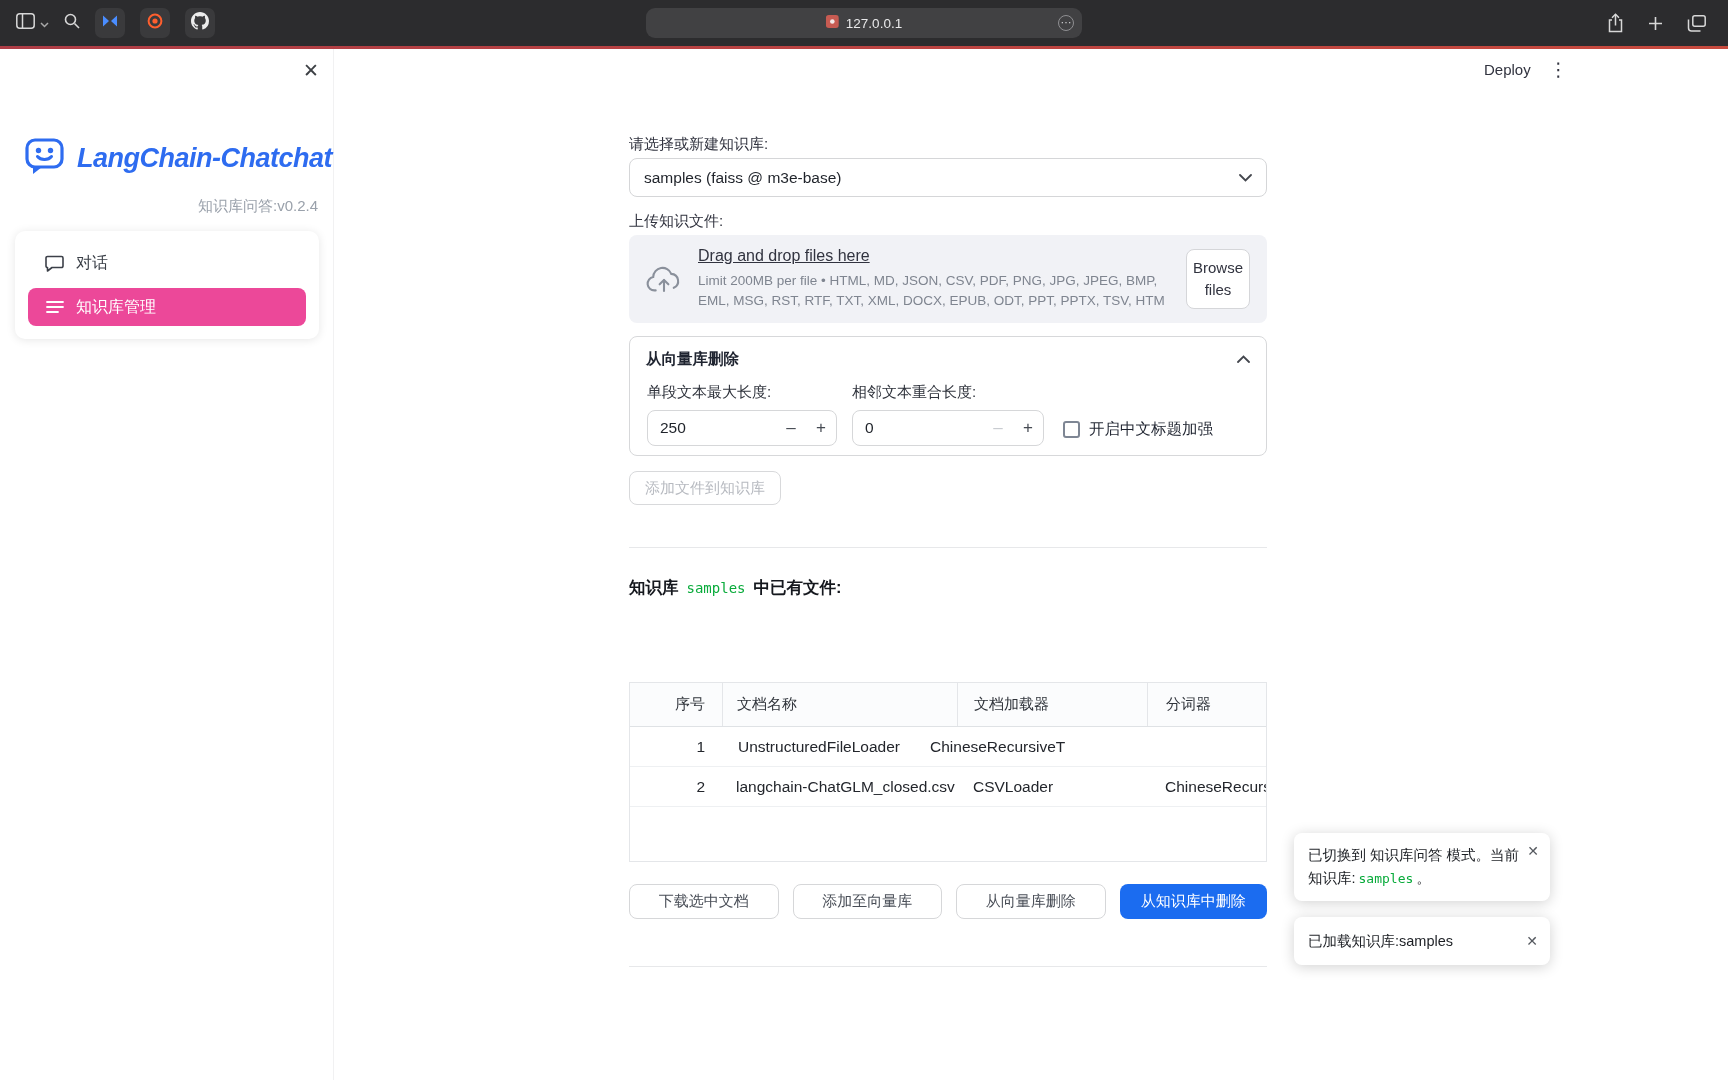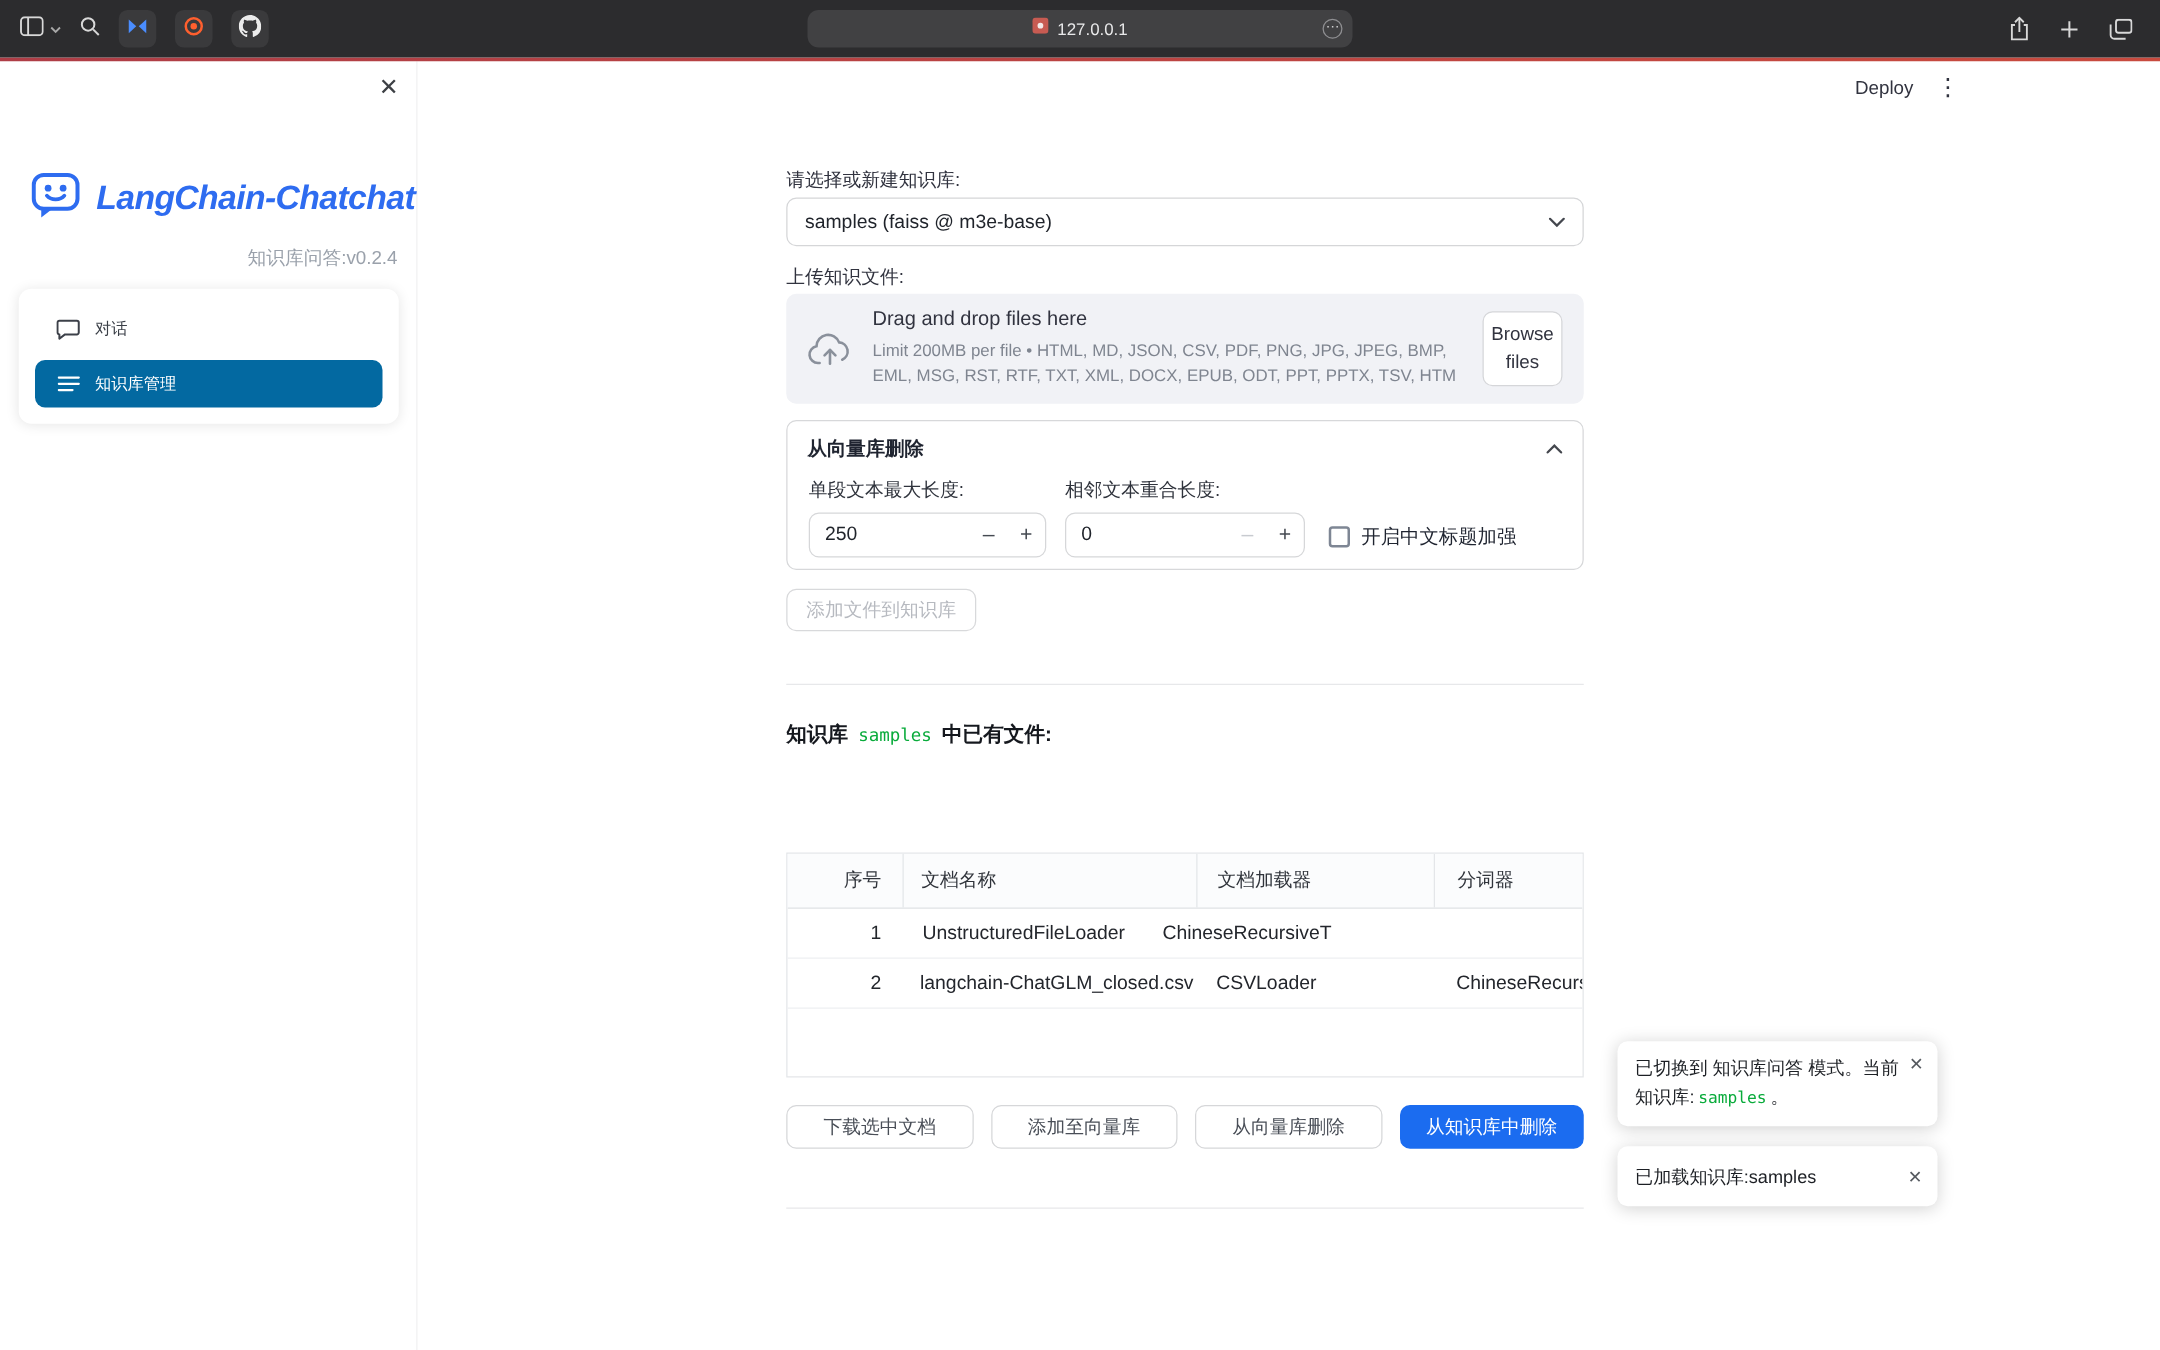--- a/index.html
+++ b/index.html
@@ -21,43 +21,43 @@
 
   .decoration { position:absolute; top:46px; left:0; right:0; height:3px; background:linear-gradient(90deg,#ae3d46,#c84a3e); z-index:39; }
 
   
   .sidebar { position:absolute; top:49px; bottom:0; left:0; width:334px; background:#fff; border-right:1px solid #f1f1f2; z-index:10; }
   .sb-close { position:absolute; top:12px; right:14px; font-size:19px; color:#3d4045; background:none; border:none; cursor:pointer; line-height:1; }
   .brand-row { position:absolute; top:88px; left:25px; display:flex; align-items:center; gap:10px; }
   .brand-text { font-size:27px; font-style:italic; font-weight:700; color:#2e6cf0; letter-spacing:-0.5px; white-space:nowrap; }
   .version { position:absolute; top:148px; right:15px; font-size:15px; color:#9aa1ab; }
   .menu-card { position:absolute; top:182px; left:15px; width:304px; background:#fff; border-radius:10px; box-shadow:0 1px 10px rgba(0,0,0,0.10); padding:13px; }
-  .menu-item { height:38px; display:flex; align-items:center; gap:12px; padding:0 17px; border-radius:8px; font-size:13px; color:#3a3f47; cursor:pointer; }
+  .menu-item { height:38px; display:flex; align-items:center; gap:12px; padding:0 17px; border-radius:8px; font-size:16px; color:#3a3f47; cursor:pointer; }
   .menu-item + .menu-item { margin-top:6px; }
-  .menu-item.selected { background:#0369a1; color:#fff; }
+  .menu-item.selected { background:#ec4899; color:#fff; }
   .mi-icon { display:inline-flex; width:19px; justify-content:center; }
 
   
   .main { position:absolute; left:335px; top:49px; right:0; bottom:0; background:#fff; }
   .st-toolbar { position:absolute; top:9px; left:1149px; display:flex; align-items:center; gap:18px; }
   .deploy { font-size:15px; color:#31333f; cursor:pointer; }
   .dots { font-size:19px; color:#31333f; cursor:pointer; }
 
   .content { position:absolute; left:294px; top:0; width:638px; height:100%; }
   .field-label { position:absolute; font-size:15px; color:#31333f; }
   .lbl-kb { top:86px; left:0; }
   .lbl-upload { top:163px; left:0; }
 
   .select { position:absolute; top:109px; left:0; width:638px; height:39px; border:1px solid #d5d6d8; border-radius:8px; background:#fff; display:flex; align-items:center; padding:0 14px; font-size:15.5px; color:#1f232a; cursor:pointer; }
   .select .chev { margin-left:auto; display:inline-flex; }
 
   .uploader { position:absolute; top:186px; left:0; width:638px; height:88px; background:#f1f2f6; border-radius:8px; display:flex; align-items:center; padding:0 17px; }
   .up-icon { display:inline-flex; margin-right:16px; }
   .up-texts { max-width:478px; }
-  .up-title { font-size:16px; color:#31333f; margin-bottom:6px; }
+  .up-title { font-size:16px; color:#31333f; margin-bottom:6px;text-decoration:underline; }
   .up-hint { font-size:13.5px; color:#7f8590; line-height:1.45; }
   .browse { margin-left:auto; width:64px; background:#fff; border:1px solid #d5d6d9; border-radius:8px; padding:7px 4px; font-size:15px; line-height:1.45; color:#31333f; text-align:center; cursor:pointer; font-family:inherit; }
 
   .expander { position:absolute; top:287px; left:0; width:638px; height:120px; border:1px solid #d7d8da; border-radius:8px; background:#fff; }
   .exp-head { height:44px; display:flex; align-items:center; padding:0 16px; font-size:15.5px; font-weight:600; color:#1f2430; cursor:pointer; }
   .exp-head .chev { margin-left:auto; display:inline-flex; }
   .exp-body { display:flex; padding:2px 16px 0 17px; }
   .num-col1 { width:190px; }
   .num-col2 { width:192px; margin-left:15px; }
   .num-label { font-size:15px; color:#2f333c; margin-bottom:8px; }

